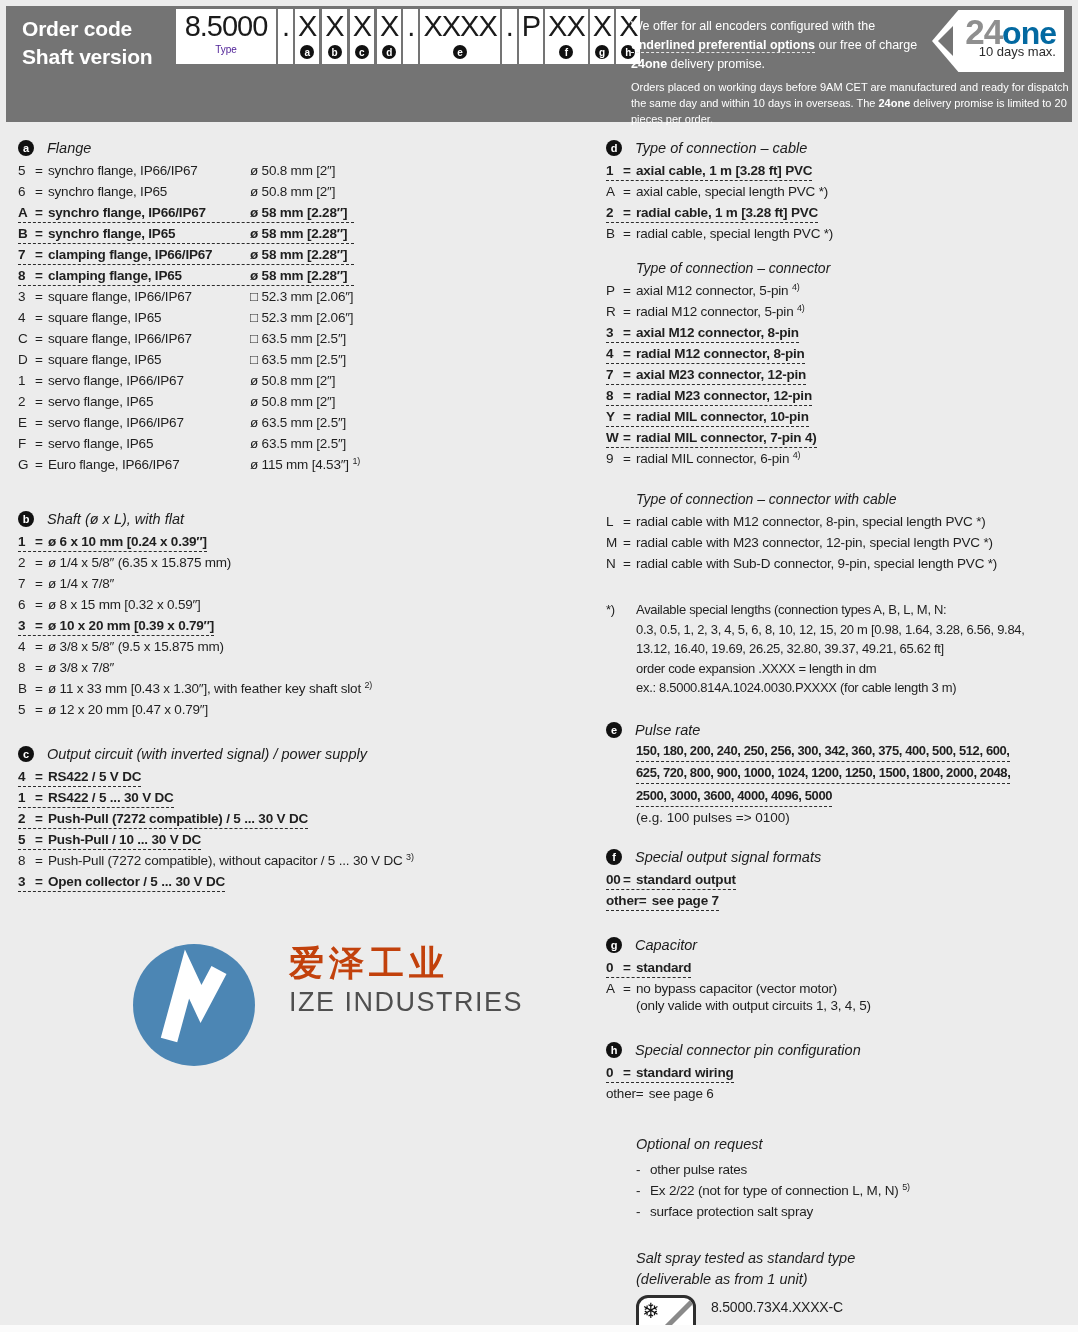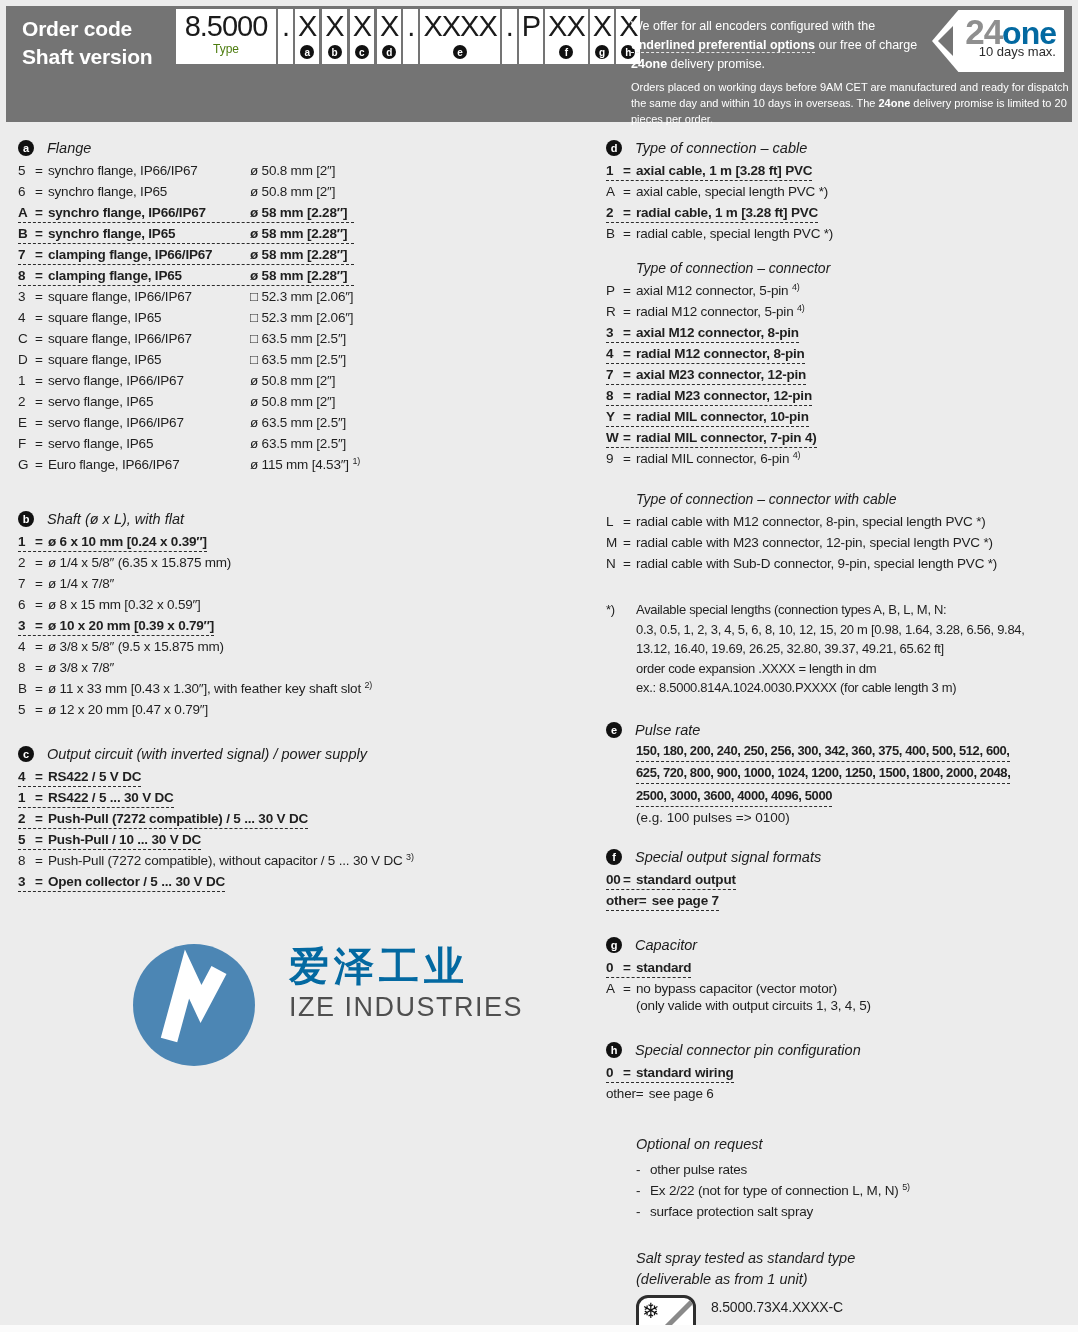--- a/index.html
+++ b/index.html
@@ -8,21 +8,21 @@
     background:#ececec;
     font-family:"Liberation Sans", sans-serif;
     color:#1f1f1f;overflow:hidden;
   }
   
   .band{position:absolute;left:6px;top:6px;width:1066px;height:116px;background:#747474;}
   .band-title{position:absolute;left:16px;top:9px;color:#fff;font-size:21px;font-weight:bold;line-height:1.33;letter-spacing:-0.2px;}
   .code-boxes{position:absolute;left:170px;top:3px;display:flex;gap:2px;height:55px;align-items:stretch;}
   .box{background:#fff;display:flex;flex-direction:column;align-items:center;justify-content:flex-start;padding:1px 3px 2px 3px;}
   .box .big{font-size:29px;line-height:33px;letter-spacing:-1px;color:#1a1a1a;}
-  .box .small{font-size:12px;line-height:13px;color:#4d7c0f;}
+  .box .small{font-size:10px;line-height:13px;color:#4c1d95;}
   .box.dot{width:9px;}
   .box.wide{min-width:94px;}
   .lc{width:14px;height:14px;border-radius:50%;background:#111;color:#fff;
       font-size:10px;font-weight:bold;display:flex;align-items:center;justify-content:center;margin-top:2px;}
   .boxrow{display:flex;gap:3px;}
   
   .promo1{position:absolute;left:625px;top:11px;width:305px;color:#fff;font-size:12.5px;line-height:1.5;}
   .promo2{position:absolute;left:625px;top:74px;width:440px;color:#fff;font-size:11px;line-height:1.45;}
   .bu{font-weight:bold;border-bottom:1.5px dashed #e8e8e8;}
   .b{font-weight:bold;}
@@ -73,21 +73,21 @@
   .salt-row{display:flex;margin-top:5px;}
   .salt-icon{width:54px;height:54px;border:3px solid #2e2e2e;border-radius:12px;background:#fff;
              position:relative;flex:0 0 auto;overflow:hidden;}
   .salt-icon .snow{position:absolute;left:3px;top:1px;font-size:21px;color:#111;}
   .salt-icon .bar{position:absolute;left:-6px;top:24px;width:72px;height:5px;background:#8a8a8a;
                   transform:rotate(-45deg);}
   .salt-code{font-size:14px;margin-left:15px;margin-top:4px;letter-spacing:-0.2px;}
   
   .logo{position:absolute;left:133px;top:944px;display:flex;align-items:flex-start;}
   .logo-text{margin-left:34px;}
-  .logo-cn{font-size:40px;font-weight:bold;color:#0369a1;letter-spacing:5px;line-height:1.1;}
+  .logo-cn{font-size:35px;font-weight:bold;color:#c2410c;letter-spacing:5px;line-height:1.1;}
   .logo-en{font-size:27px;color:#4f4f4f;letter-spacing:1.5px;margin-top:4px;}
   .bottom-strip{position:absolute;left:0;bottom:0;width:1078px;height:7px;background:#fbfbfb;}
   .mt36{margin-top:36px;} .mt26{margin-top:26px;} .mt24{margin-top:24px;} .mt22{margin-top:22px;}
 </style>
 </head>
 <body>
 
 <div class="band">
   <div class="band-title">
     <div>Order code</div>

